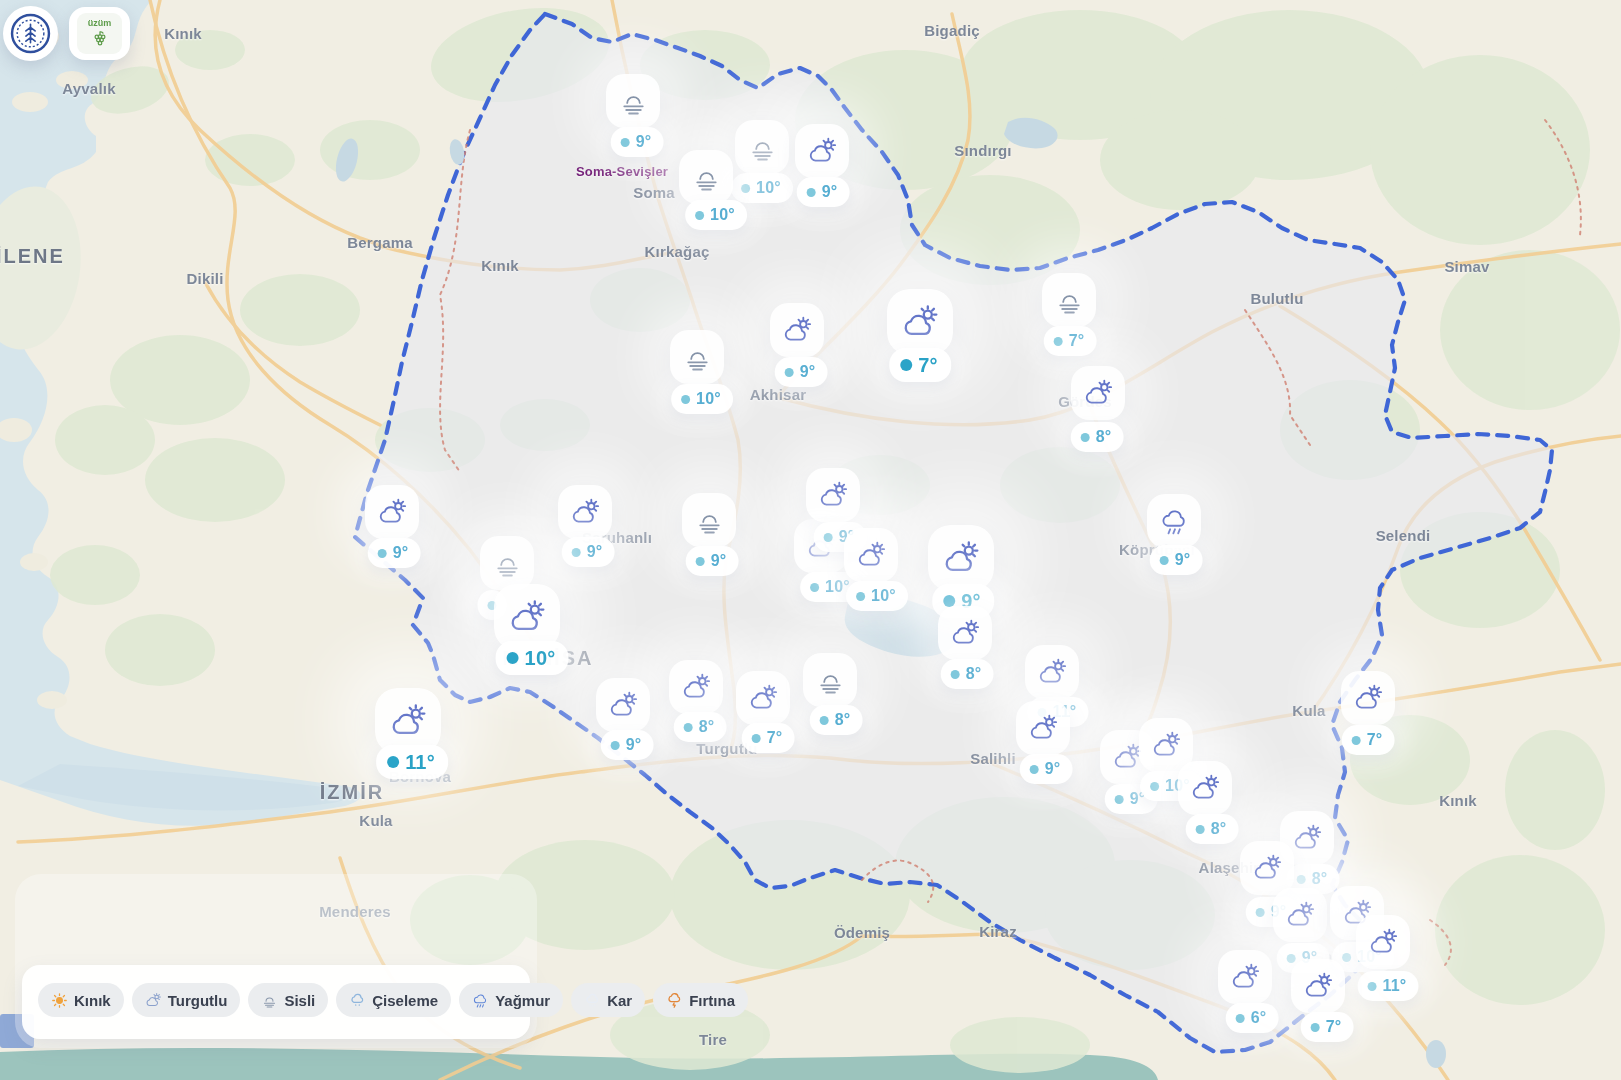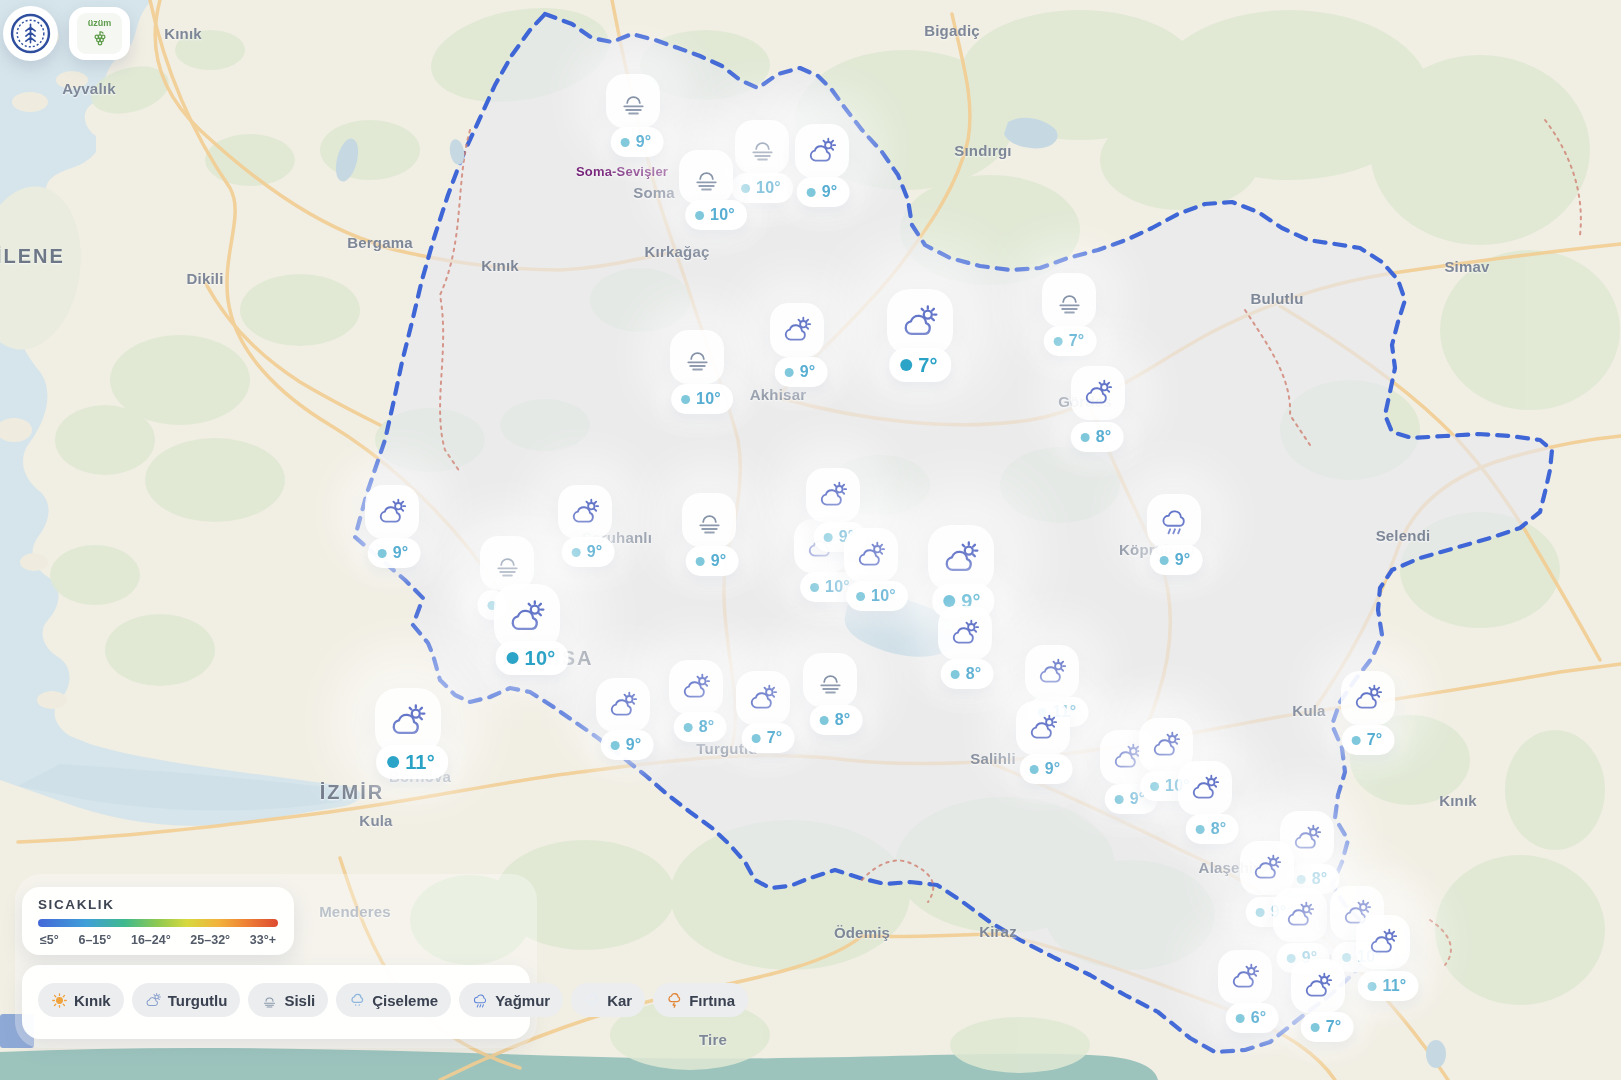--- a/index.html
+++ b/index.html
@@ -618,31 +618,20 @@
           <use href="#i-cloud-sun"></use>
         </svg>
       </div>
       <div class="pill" style="left: 1368px; top: 740px;">
         <span class="dot"></span>
         <span class="t">7°</span>
       </div>
     </div>
 
   <div id="legendwrap">
-    <div class="lcard" id="tempcard">
-      <div class="ltitle">SICAKLIK</div>
-      <div id="gradbar"></div>
-      <div id="scalerow">
-          <span>≤5°</span>
-          <span>6–15°</span>
-          <span>16–24°</span>
-          <span>25–32°</span>
-          <span>33°+</span>
-        </div>
-    </div>
     <div class="lcard" id="wxcard">
       <div id="chiprow">
           <div class="chip">
             <svg class="ci-sun">
               <use href="#i-sun"></use>
             </svg>
             <span class="cl">Kınık</span>
           </div>
           <div class="chip">
             <svg class="ci-cloud-sun">

